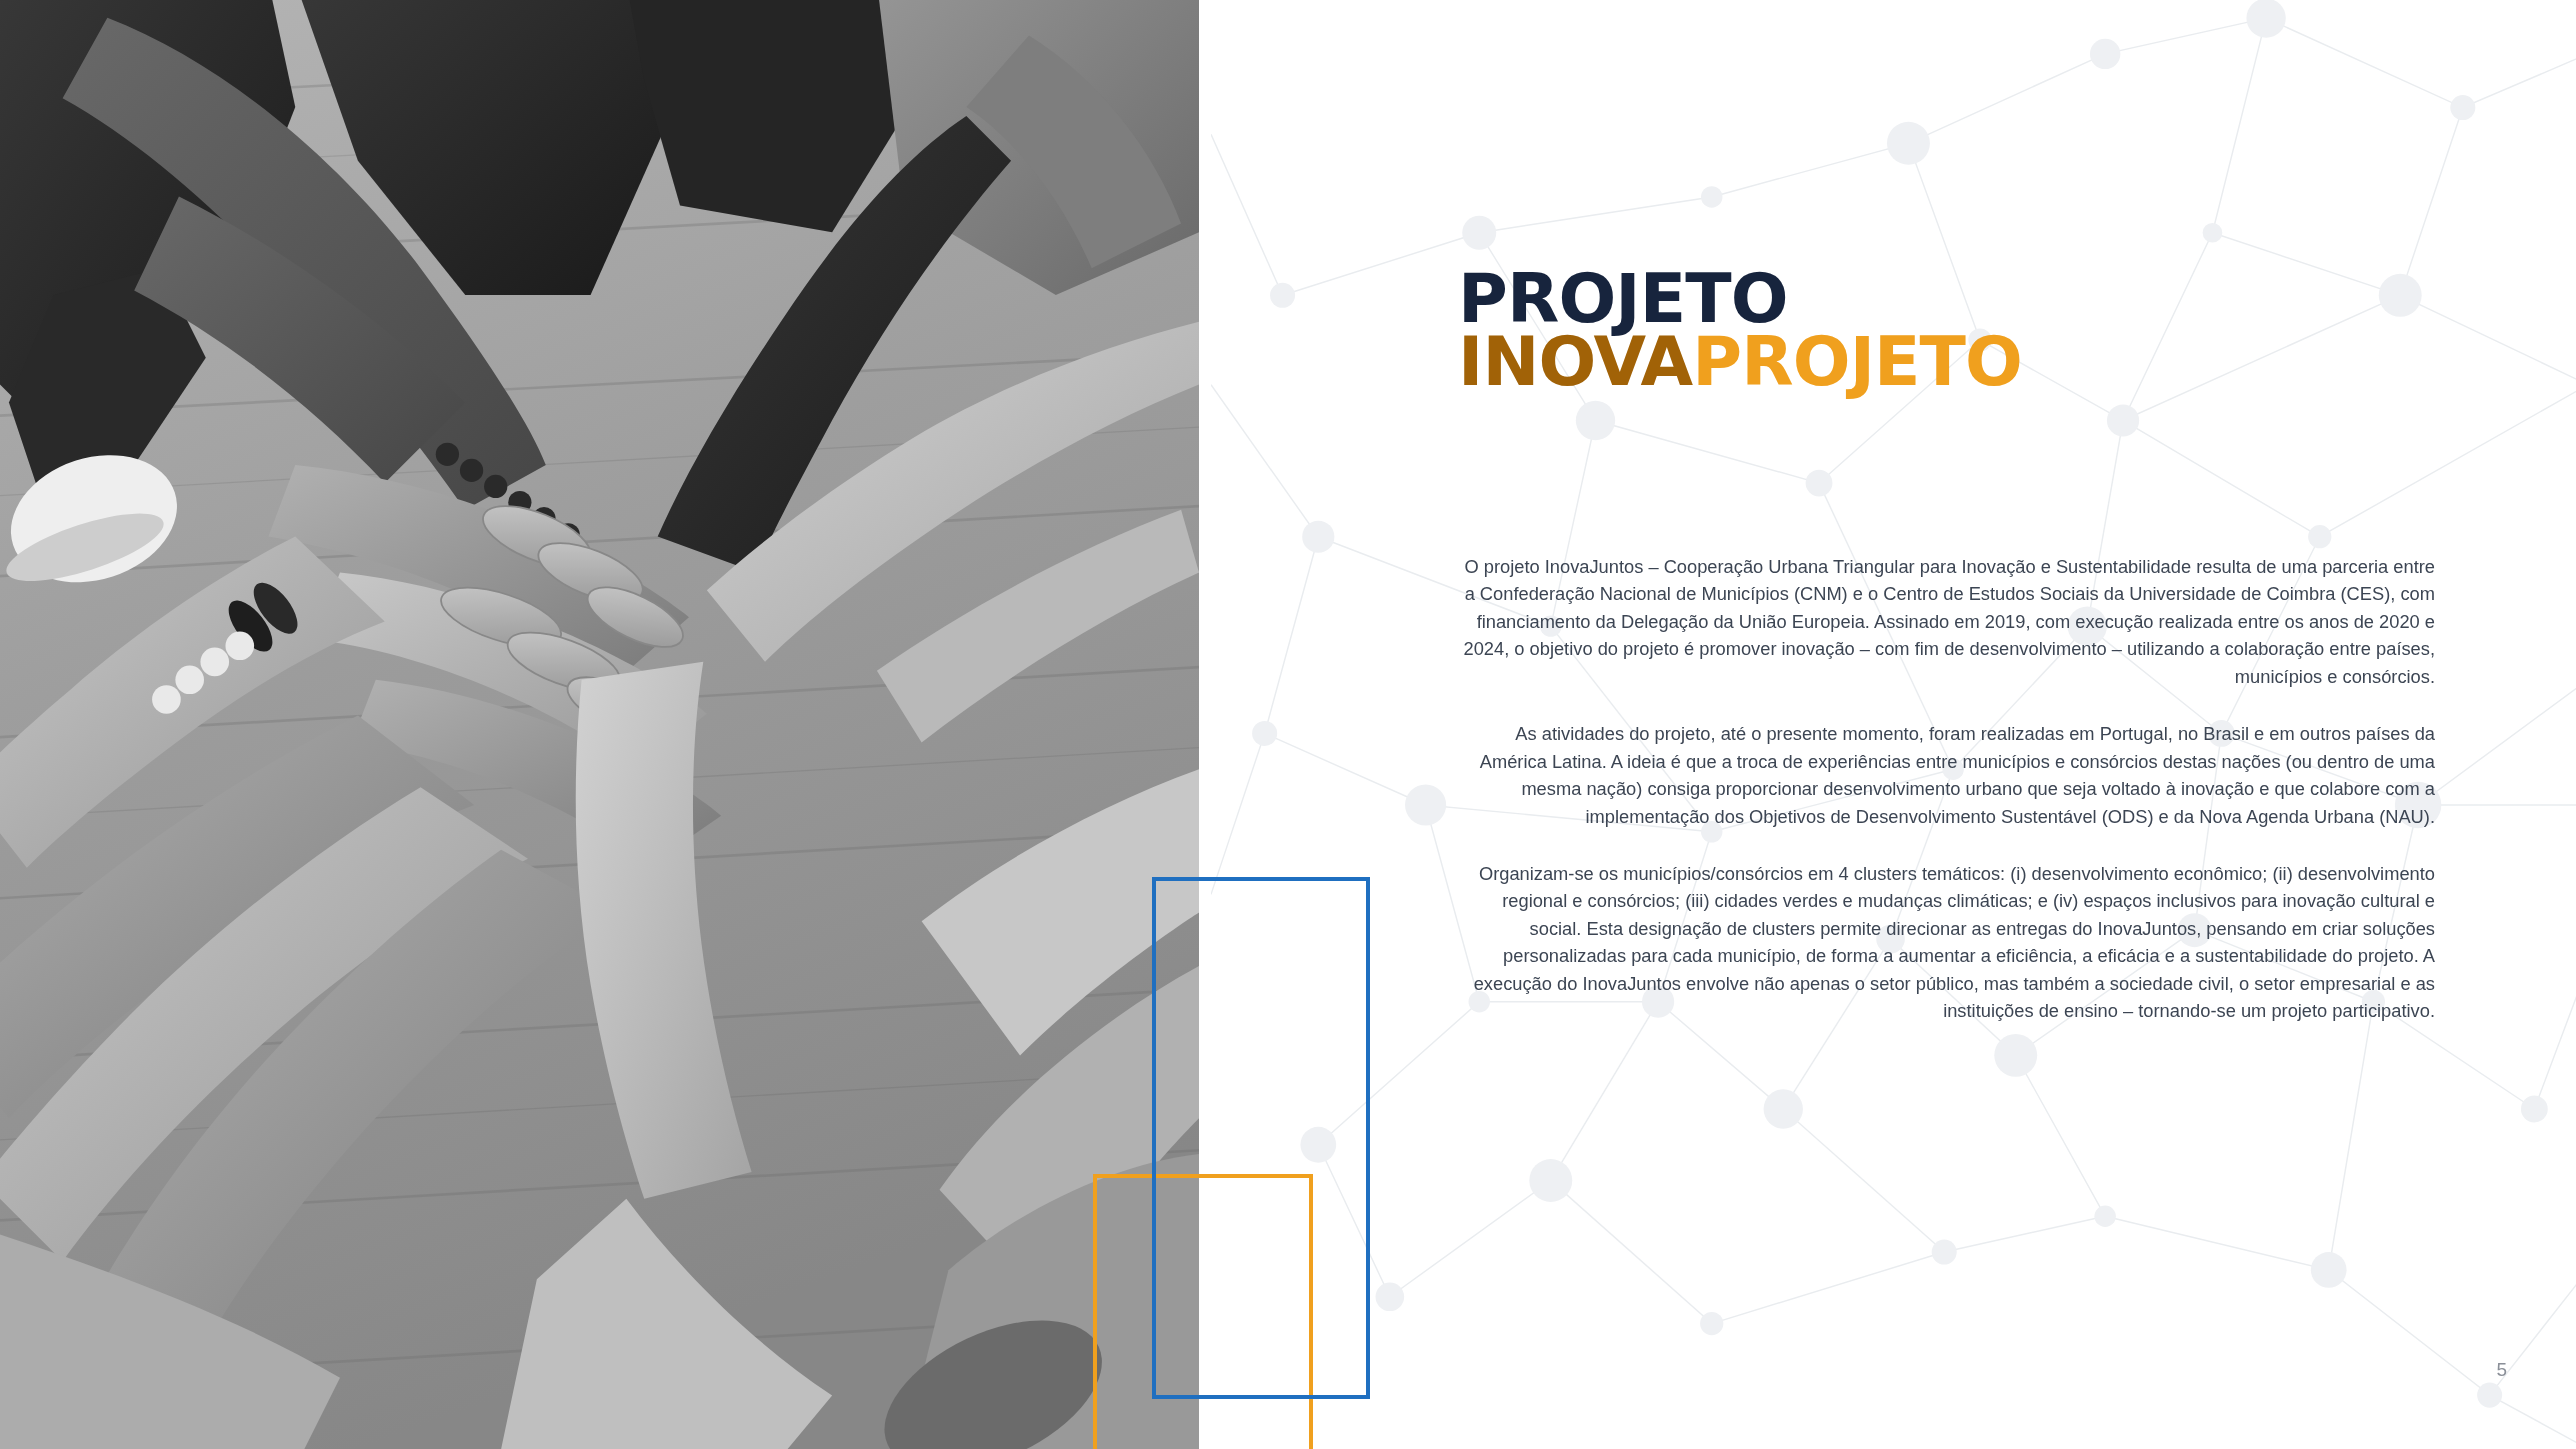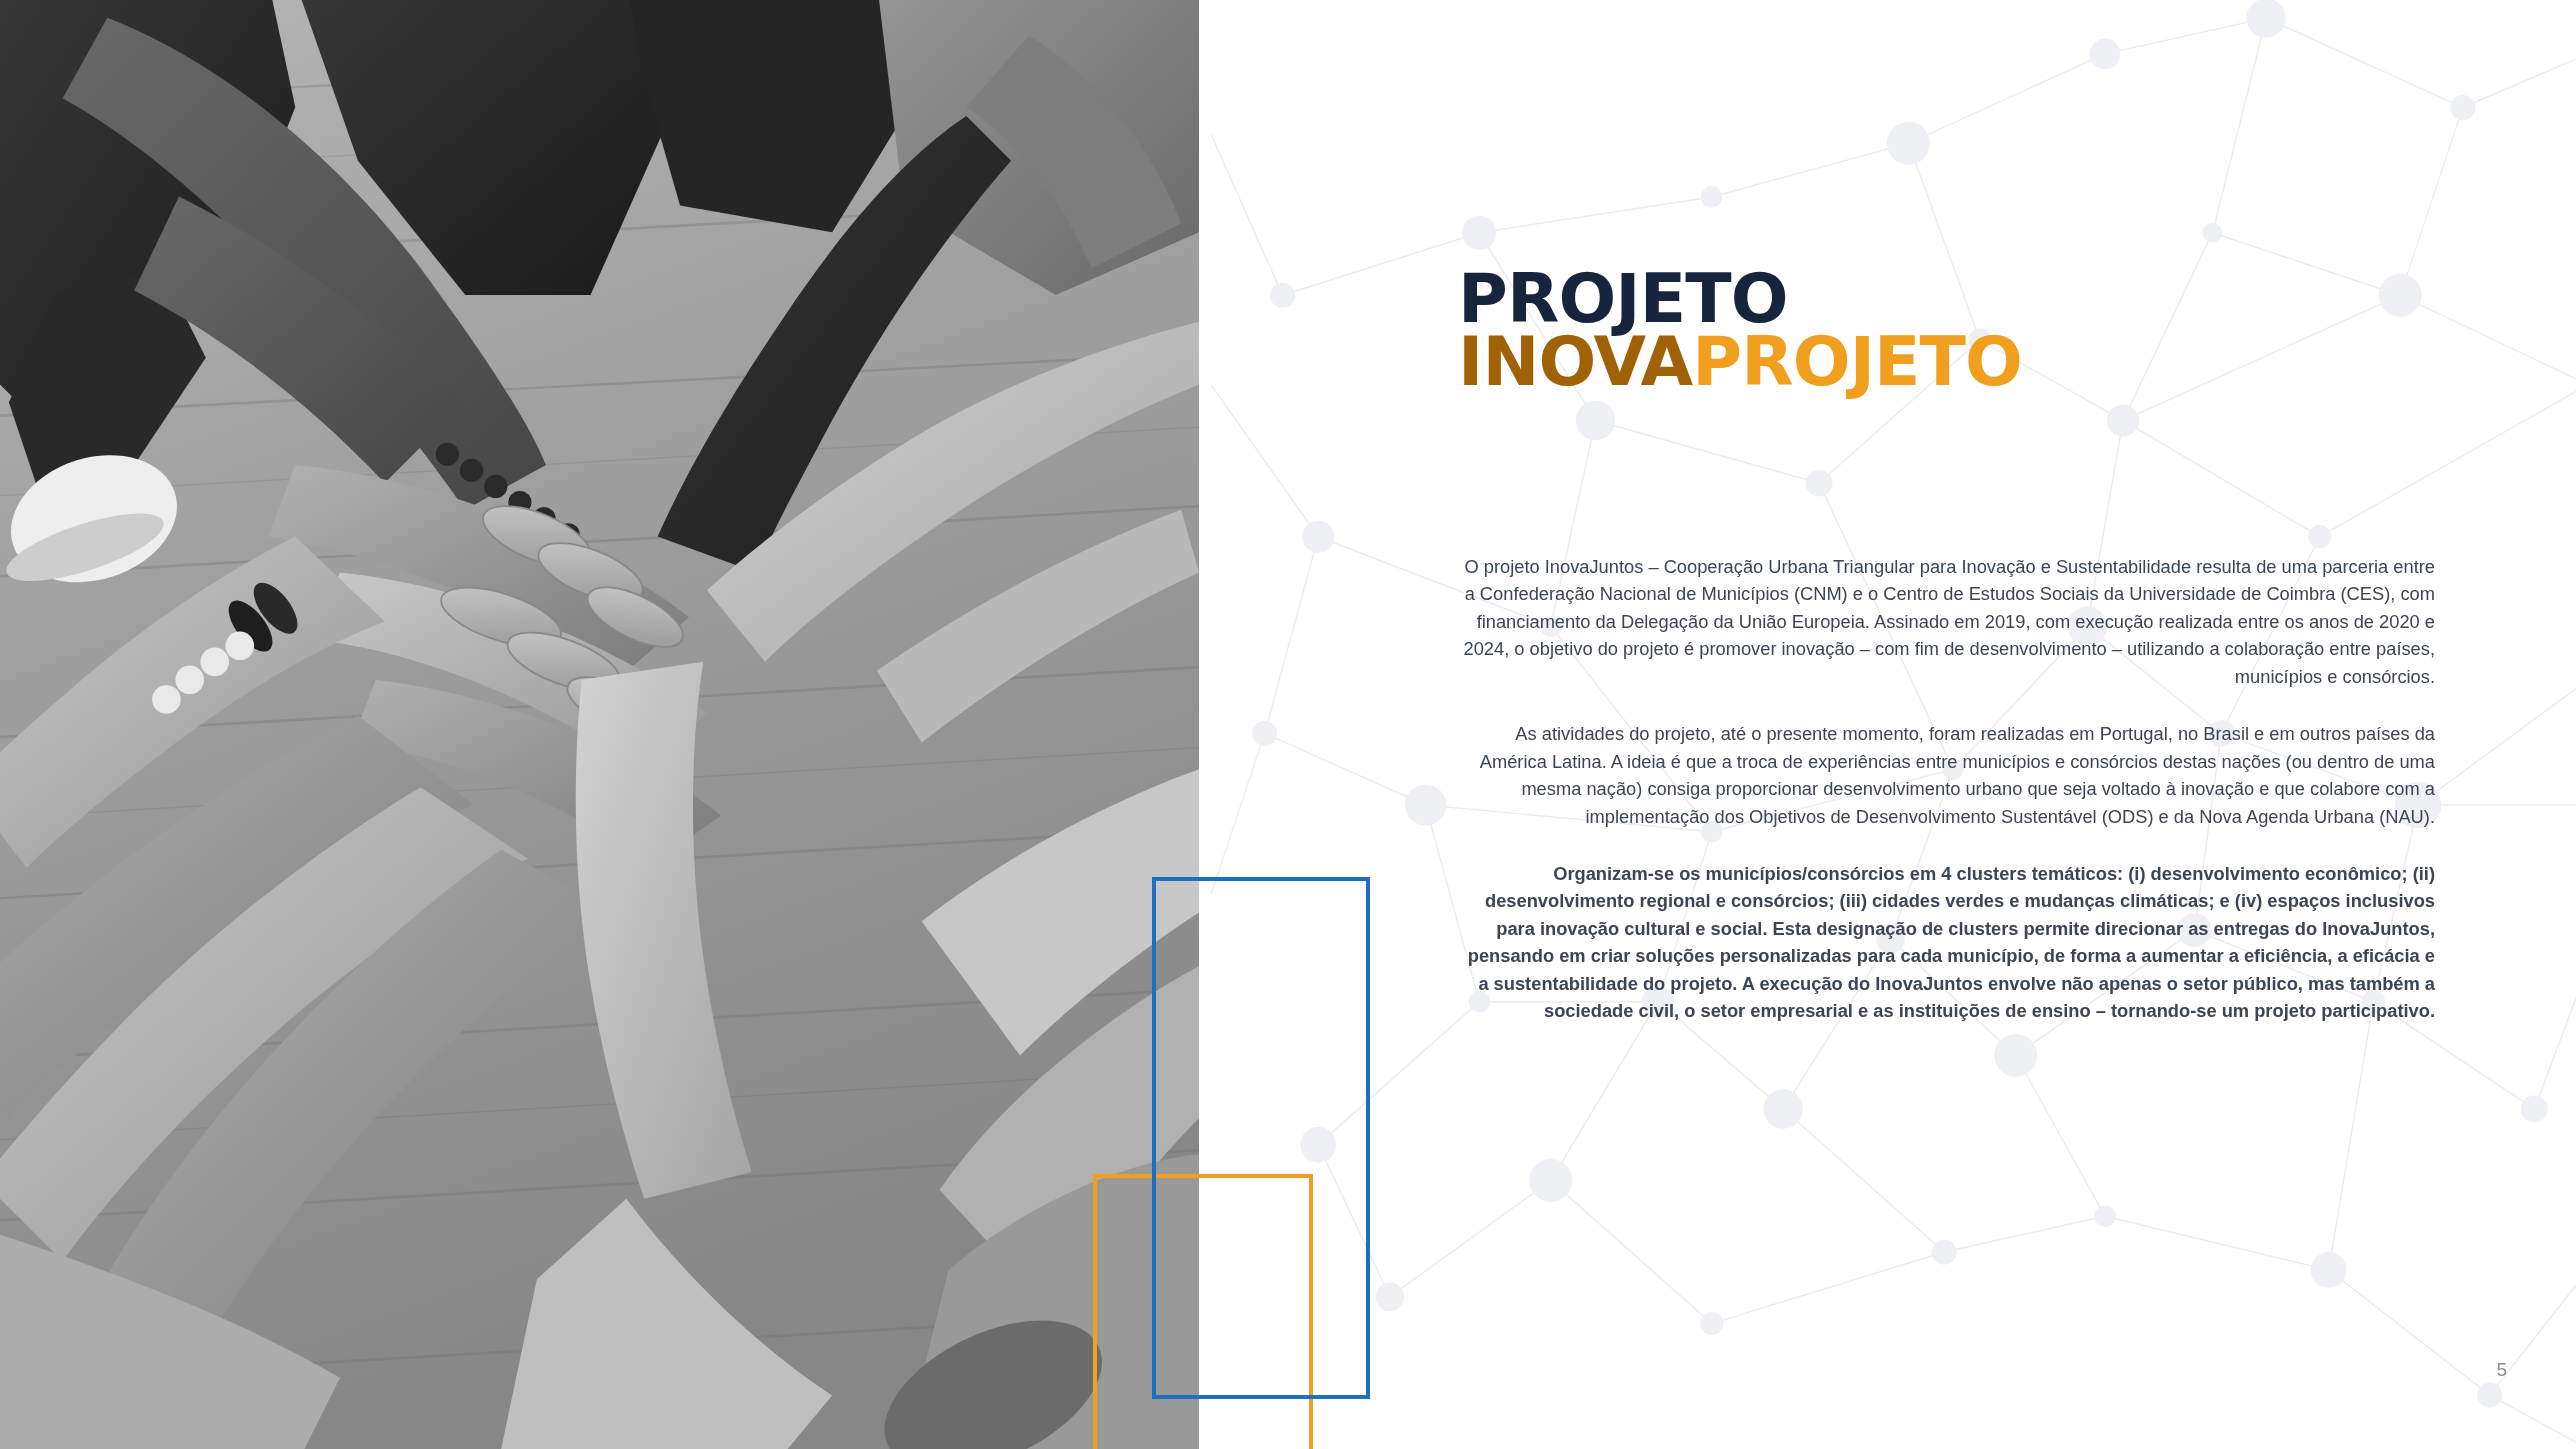--- a/index.html
+++ b/index.html
@@ -108,21 +108,21 @@
     width: 975px;
     z-index: 3;
   }
   .para {
     color: #3c4553;
     font-size: 18.3px;
     line-height: 1.5;
     margin: 0 0 30px 0;
     text-align: right;
   }
-  .para:last-child { margin-bottom: 0; font-weight: bold; }
+  .para:last-child { margin-bottom: 0; }
 
   .page-number {
     position: absolute;
     right: 81px;
     bottom: 68px;
     color: #8a8f98;
     font-size: 19px;
     z-index: 4;
   }
 </style>

